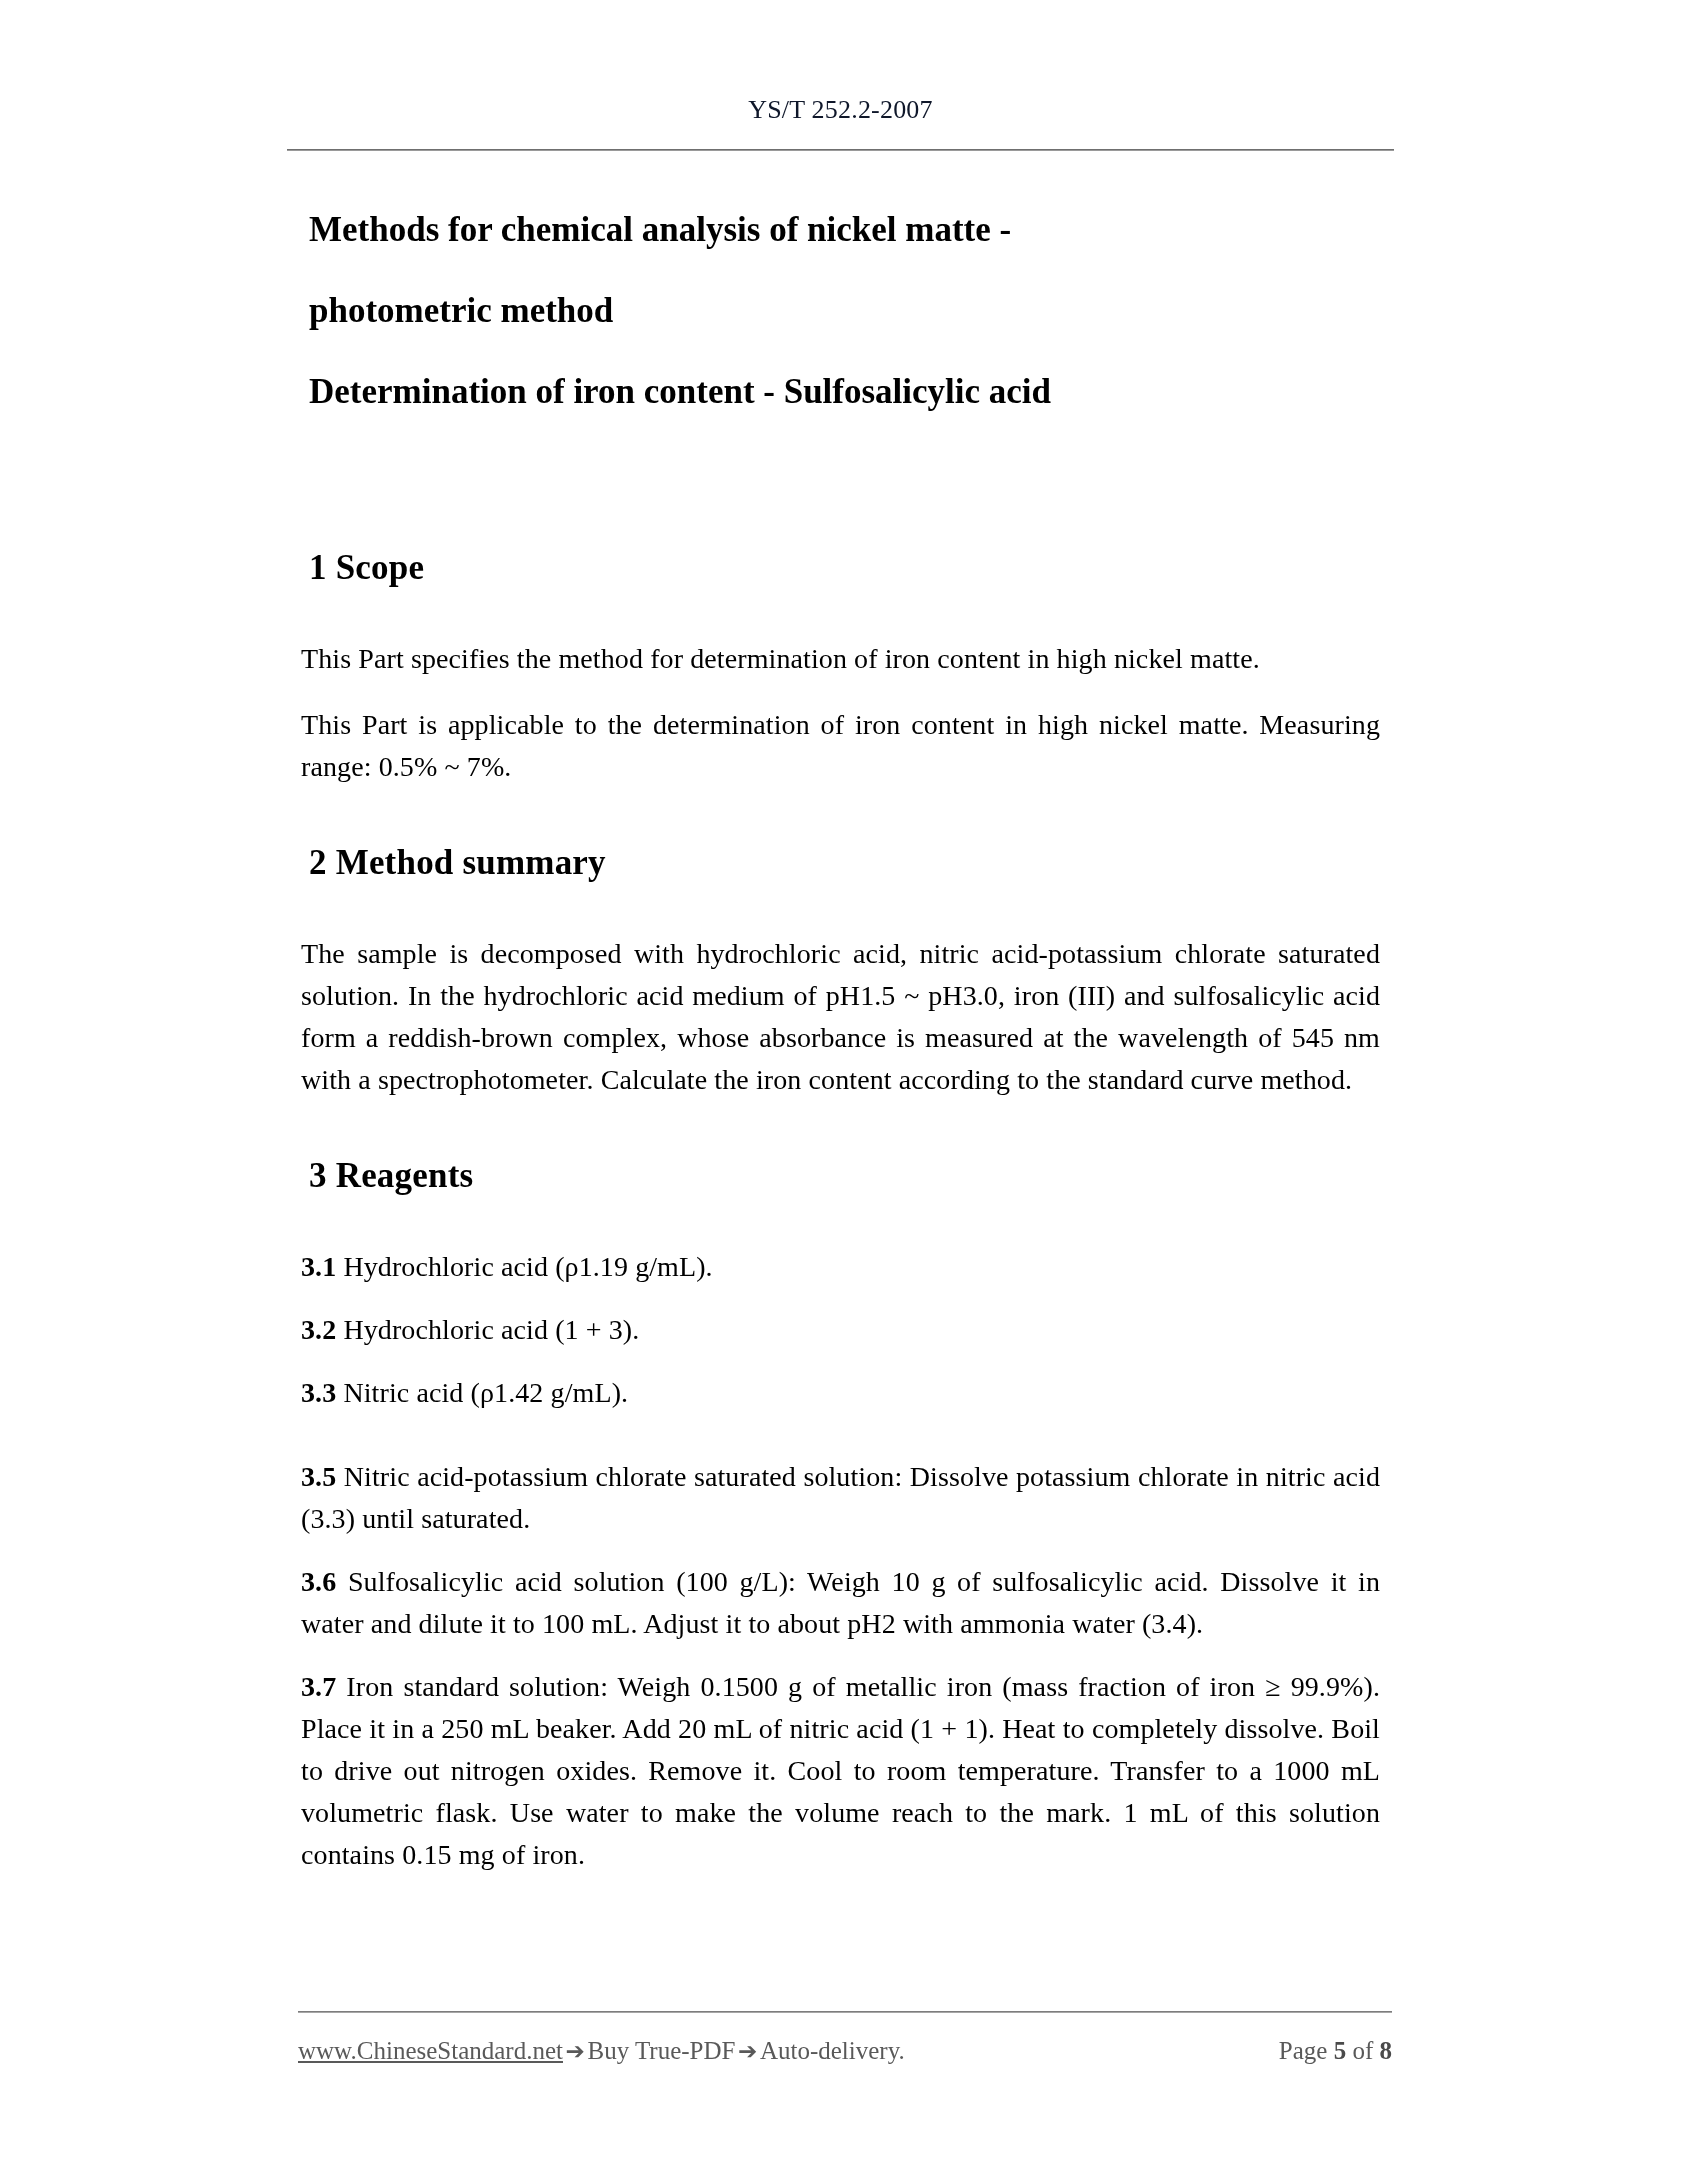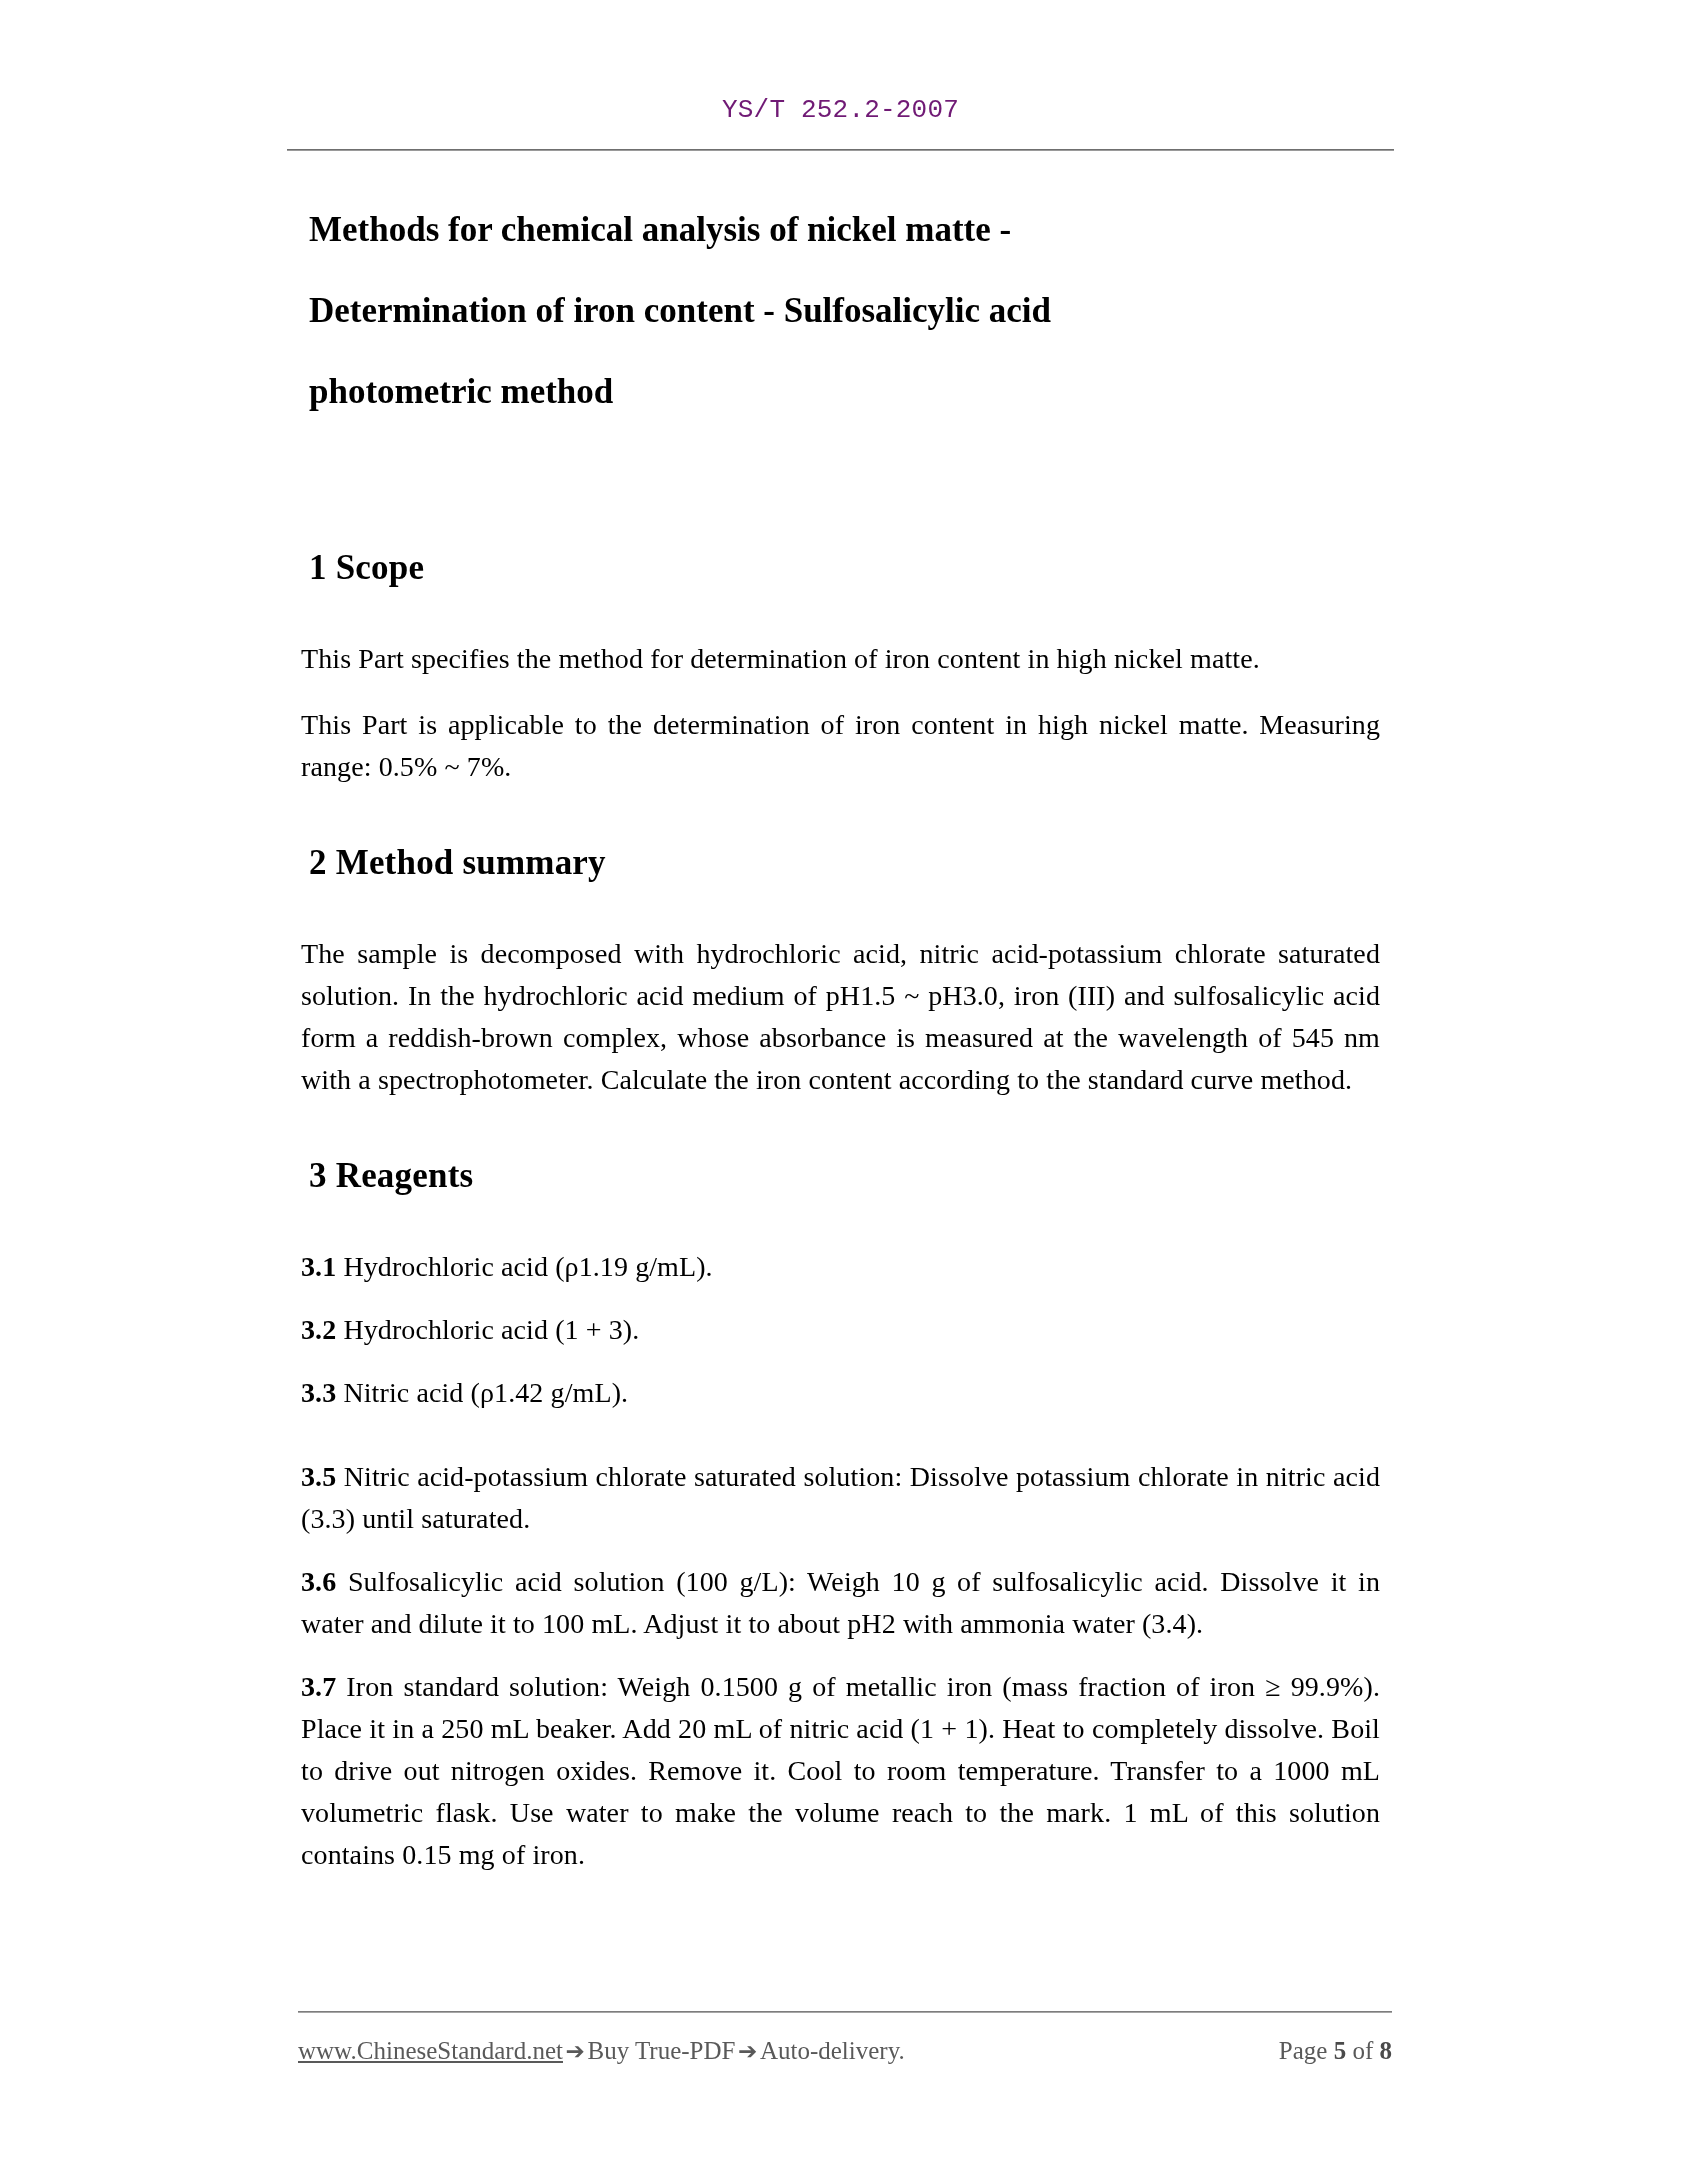--- a/index.html
+++ b/index.html
@@ -25,23 +25,22 @@
   
   .running-header {
     position: absolute;
     left: 287px;
     top: 95px;
     width: 1107px;
     text-align: center;
   }
   .running-header .std-id {
     font-size: 26px;
-    color: #701a75;
+    color: #0f172a;
     letter-spacing: 0.2px;
-    font-family: Liberation Mono, monospace;
   }
   .header-rule {
     position: absolute;
     left: 287px;
     top: 149px;
     width: 1107px;
     height: 1.7px;
     background: #9a9a9a;
     border-top: 0.9px solid #6f6f6f;
     box-sizing: border-box;
@@ -135,22 +134,22 @@
 
 <div class="page">
 
   <div class="running-header">
     <span class="std-id">YS/T 252.2-2007</span>
   </div>
   <div class="header-rule"></div>
 
   <div class="doc-title">
     <span class="tline">Methods for chemical analysis of nickel matte -</span>
+    <span class="tline">photometric method</span>
     <span class="tline">Determination of iron content - Sulfosalicylic acid</span>
-    <span class="tline">photometric method</span>
   </div>
 
   <div class="content">
 
     <h2 class="section-heading">1 Scope</h2>
     <div class="sp-after-h-scope"></div>
     <p class="body-par">This Part specifies the method for determination of iron content in high nickel matte.</p>
     <div class="sp-par"></div>
     <p class="body-par">This Part is applicable to the determination of iron content in high nickel matte. Measuring range: 0.5% ~ 7%.</p>
 

